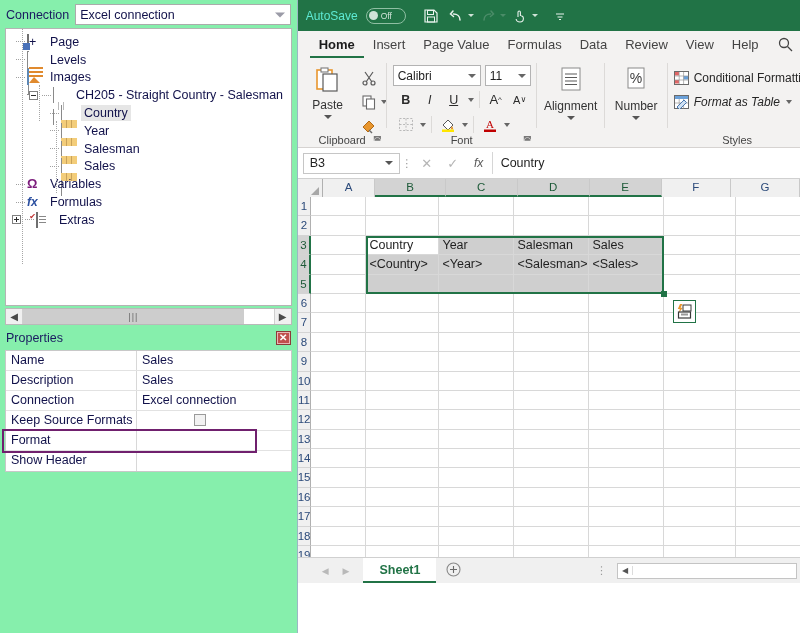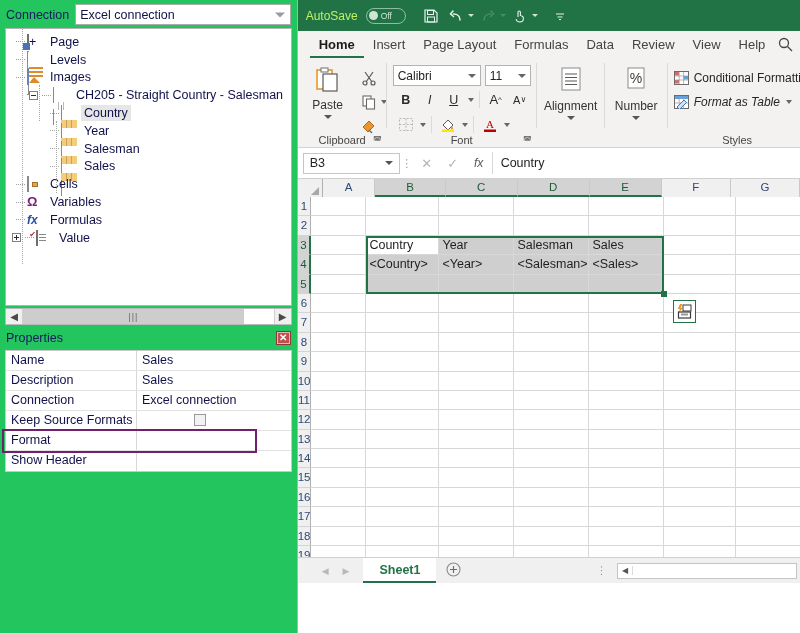--- a/index.html
+++ b/index.html
@@ -10,21 +10,21 @@
     font-family: "Liberation Sans", sans-serif;
     font-size: 12px;
     background: #ffffff;
   }
   #root { position: relative; width: 800px; height: 633px; display: flex; background:#f0f0f0; }
 
   
   #left-pane {
     position: relative;
     width: 311px; height: 633px;
-    background: #22c55e;
+    background: #86efac;
     border-right: 1px solid #9bb7c4;
     display: flex; flex-direction: column;
   }
   .conn-bar {
     display: flex; align-items: center;
     gap: 6px;
     padding: 4px 6px 3px 6px;
     height: 28px;
   }
   .conn-label { color: #1a1a60; font-size: 12.5px; white-space: nowrap; }
@@ -165,21 +165,21 @@
     position:absolute; left:-4px; width:255px; height:24px;
     border:2px solid #70206e; pointer-events:none;
   }
 
   
   #excel { position:relative; width:525px; height:633px; background:#fff; overflow:hidden;}
   .titlebar {
     height: 31px; background:#217346; display:flex; align-items:center;
     padding-left: 8px; gap: 8px; color:#dbeadf;
   }
-  .autosave-txt { font-size:12px; color:#bef264; }
+  .autosave-txt { font-size:12px; color:#5eead4; }
   .toggle {
     width:40px;height:16px;border-radius:8px;border:1px solid #8fbfa3;
     display:flex;align-items:center; padding:0 2px; gap:3px;
   }
   .toggle .knob { width:9px;height:9px;border-radius:50%;background:#cfe3d7;}
   .toggle .off { font-size:8.5px;color:#cfe3d7;}
   .qat { display:flex; align-items:center; gap:3px; margin-left:6px; }
   .qbtn { width:22px;height:22px;display:flex;align-items:center;justify-content:center;color:#eaf3ee;}
   .qcaret { width:0;height:0;border-left:3px solid transparent;border-right:3px solid transparent;
      border-top:3.5px solid #cfe3d7; margin-left:-2px;}
@@ -366,43 +366,36 @@
                   <i></i>
                   <i></i>
                   <i></i>
                 </span></span></span>
             <span class="lbl">Sales</span>
           </div>
           <div class="tnode">
             <span class="spacer" style="width: 6px;"></span>
             <span class="spacer" style="width: 4px;"></span>
             <span class="dots"></span>
-            <span class="ico"><span class="ic-cells"><span class="hdr"></span><span class="mk"></span></span></span>
-            <span class="lbl">Cells</span>
+            <span class="ico"><span class="ic-omega">Ω</span></span>
+            <span class="lbl">Variables</span>
           </div>
           <div class="tnode">
             <span class="spacer" style="width: 6px;"></span>
             <span class="spacer" style="width: 4px;"></span>
             <span class="dots"></span>
-            <span class="ico"><span class="ic-omega">Ω</span></span>
-            <span class="lbl">Variables</span>
-          </div>
-          <div class="tnode">
-            <span class="spacer" style="width: 6px;"></span>
-            <span class="spacer" style="width: 4px;"></span>
-            <span class="dots"></span>
             <span class="ico"><span class="ic-fx">fx</span></span>
             <span class="lbl">Formulas</span>
           </div>
           <div class="tnode">
             <span class="spacer" style="width: 6px;"></span>
             <span class="expander plus"></span>
             <span class="dots"></span>
             <span class="ico"><span class="ic-extras"><i style="top:3px"></i><i style="top:6px"></i><i style="top:9px"></i><span class="chk">✔</span></span></span>
-            <span class="lbl">Value</span>
+            <span class="lbl">Extras</span>
           </div>
           <span class="vline" style="left: 16px; top: 0px; height: 235px;"></span>
           <span class="vline" style="left: 33px; top: 56px; height: 36px;"></span>
           <span class="vline" style="left: 50px; top: 92px; height: 72px;"></span>
         </div>
     </div>
 
     <div class="hscroll">
       <div class="btn">◀</div>
       <div class="thumb">|||</div>
@@ -486,21 +479,21 @@
           <svg width="14" height="14" viewBox="0 0 14 14">
               <path d="M3 5h8M4.5 8h5M6 10.5h2" stroke="#eaf3ee" stroke-width="1.2" fill="none"></path>
             </svg>
         </div>
       </div>
     </div>
 
     <div class="tabbar" id="tabbar">
       <span class="tab active">Home</span>
         <span class="tab">Insert</span>
-        <span class="tab">Page Layout</span>
+        <span class="tab">Page Value</span>
         <span class="tab">Formulas</span>
         <span class="tab">Data</span>
         <span class="tab">Review</span>
         <span class="tab">View</span>
         <span class="tab">Help</span>
         <span class="search-ico">
         <svg width="17" height="17" viewBox="0 0 17 17">
             <circle cx="7" cy="7" r="4.5" fill="none" stroke="#444" stroke-width="1.3"></circle>
             <path d="M10.5 10.5L15 15" stroke="#444" stroke-width="1.3"></path>
           </svg>

